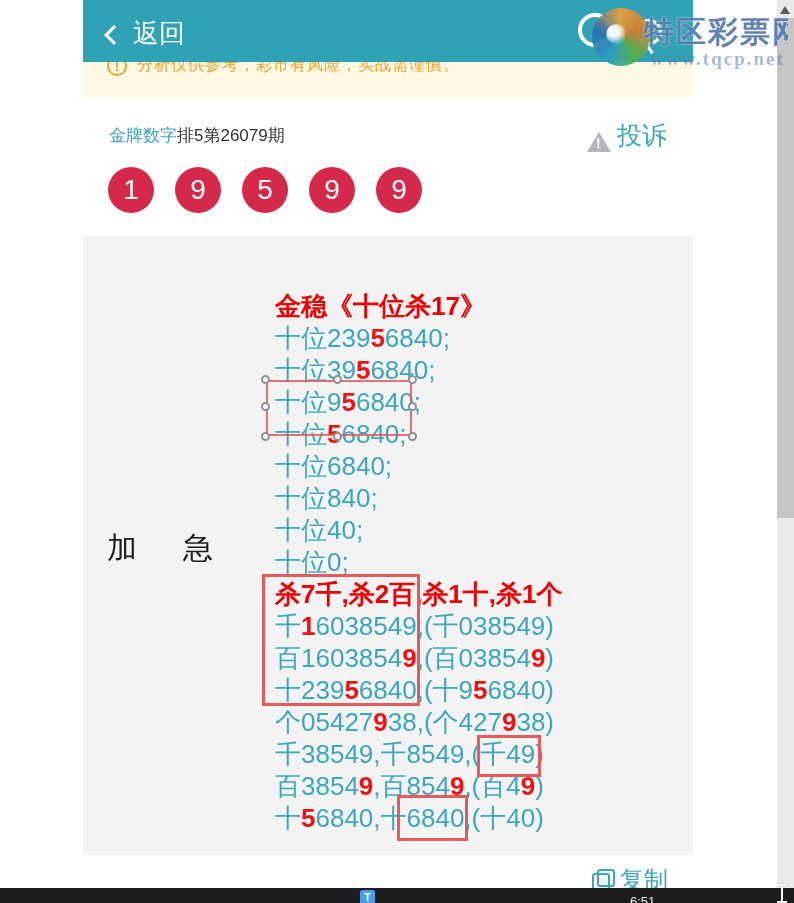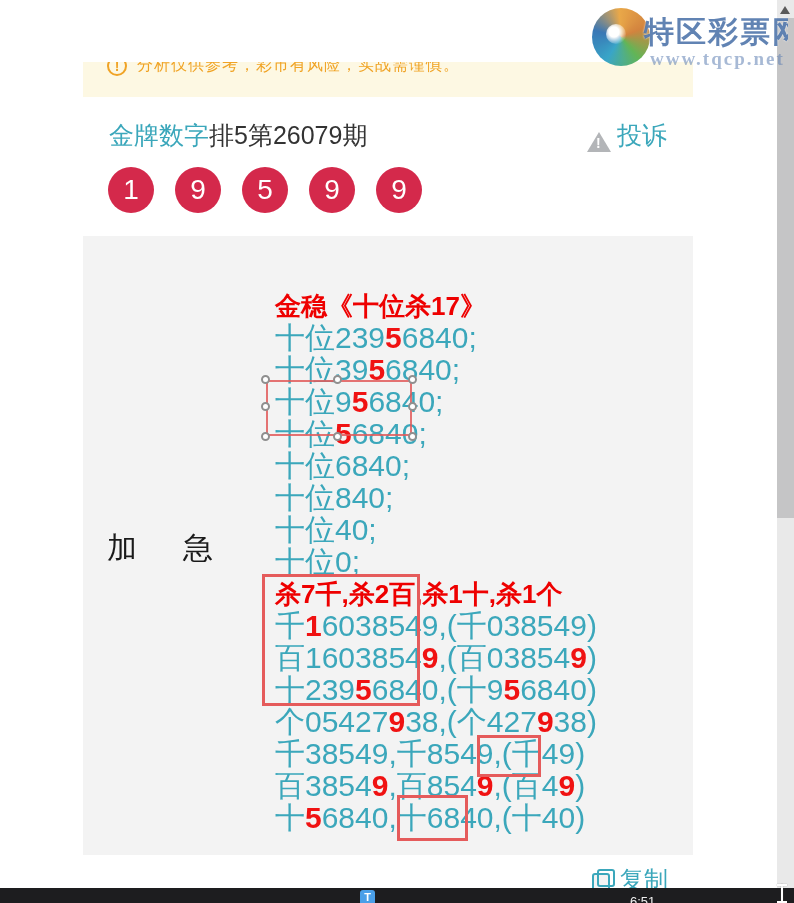--- a/index.html
+++ b/index.html
@@ -22,37 +22,37 @@
   .search-ring2::after{content:"";position:absolute;left:9px;top:22px;width:3px;height:10px;background:#fff;transform:rotate(-35deg);}
 
   
   .banner{position:absolute;left:0;top:62px;width:610px;height:35px;background:var(--banner-bg);overflow:hidden;z-index:4;}
   .banner-inner{display:flex;align-items:center;gap:10px;margin:-7px 0 0 24px;}
   .warn-circle{flex:0 0 auto;width:20px;height:20px;border:2px solid var(--banner-text);border-radius:50%;color:var(--banner-text);font-size:14px;font-weight:bold;text-align:center;line-height:17px;}
   .banner-text{font-size:16px;color:var(--banner-text);letter-spacing:1px;white-space:nowrap;}
 
   
   .title-row{position:absolute;left:0;top:114px;width:610px;height:42px;display:flex;align-items:center;padding:0 26px;}
-  .page-title{font-size:25px;}
+  .page-title{font-size:17px;}
   .t-hl{color:var(--teal-text);}
   .t-rest{color:var(--dark-text);}
   .report{margin-left:auto;display:flex;align-items:flex-end;gap:6px;cursor:pointer;}
   .tri{position:relative;width:0;height:0;border-left:12px solid transparent;border-right:12px solid transparent;border-bottom:20px solid #b3b5b8;}
   .tri::after{content:"!";position:absolute;left:-3px;top:3px;color:#fff;font-size:14px;font-weight:bold;}
   .report-label{font-size:25px;color:var(--teal-text);}
 
   
   .balls{position:absolute;left:25px;top:167px;display:flex;gap:21px;}
   .ball{width:46px;height:46px;border-radius:50%;background:var(--ball);color:#fff;font-size:28px;display:flex;align-items:center;justify-content:center;}
 
   
   .content{position:absolute;left:0;top:236px;width:610px;height:619px;background:var(--content-bg);}
   .side-label{position:absolute;left:24px;top:292px;font-size:30px;color:#1a1a1a;letter-spacing:8px;white-space:nowrap;}
   .text-block{position:absolute;left:192px;top:22px;margin-top:32px;}
-  .line{height:32px;line-height:32px;font-size:30px;color:var(--teal-text);white-space:nowrap;}
+  .line{height:32px;line-height:32px;font-size:26px;color:var(--teal-text);white-space:nowrap;}
   .line .red{color:var(--red);font-weight:bold;}
   .heading{height:32px;line-height:32px;font-size:26px;font-weight:bold;color:#ee0000;white-space:nowrap;}
 
   
   .sel-rect{position:absolute;left:183px;top:144px;width:146px;height:56px;border:2px solid rgba(224,90,90,.85);z-index:3;}
   .handle{position:absolute;width:9px;height:9px;background:#fff;border:2px solid #8f8f8f;border-radius:50%;}
   .h-tl{left:-7px;top:-7px}.h-tc{left:calc(50% - 6px);top:-7px}.h-tr{right:-7px;top:-7px}
   .h-ml{left:-7px;top:calc(50% - 6px)}.h-mr{right:-7px;top:calc(50% - 6px)}
   .h-bl{left:-7px;bottom:-7px}.h-bc{left:calc(50% - 6px);bottom:-7px}.h-br{right:-7px;bottom:-7px}
   .big-rect{position:absolute;left:179px;top:338px;width:158px;height:132px;border:3px solid var(--box-red);z-index:3;}
@@ -92,20 +92,28 @@
   .ibeam{position:absolute;left:776px;top:884px;width:12px;height:19px;z-index:50;pointer-events:none;}
   .ibeam::before{content:"";position:absolute;left:5px;top:0;width:2px;height:19px;background:#fff;box-shadow:0 0 1px #666;}
   .ibeam::after{content:"";position:absolute;left:1px;top:0;width:10px;height:2px;background:#fff;box-shadow:0 17px 0 #fff,0 0 1px #666;}
 </style>
 </head>
 <body>
 
 <div class="page">
   <div class="app">
 
+    <div class="header">
+      <div class="back-btn">
+        <span class="chev"></span>
+        <span class="back-label">返回</span>
+      </div>
+      <span class="search-ring"></span>
+      <span class="search-ring2"></span>
+    </div>
 
     <div class="banner">
       <div class="banner-inner">
         <span class="warn-circle">!</span>
         <span class="banner-text">分析仅供参考，彩市有风险，实战需谨慎。</span>
       </div>
     </div>
 
     <div class="title-row">
       <span class="page-title"><span class="t-hl">金牌数字</span><span class="t-rest">排5第26079期</span></span>

